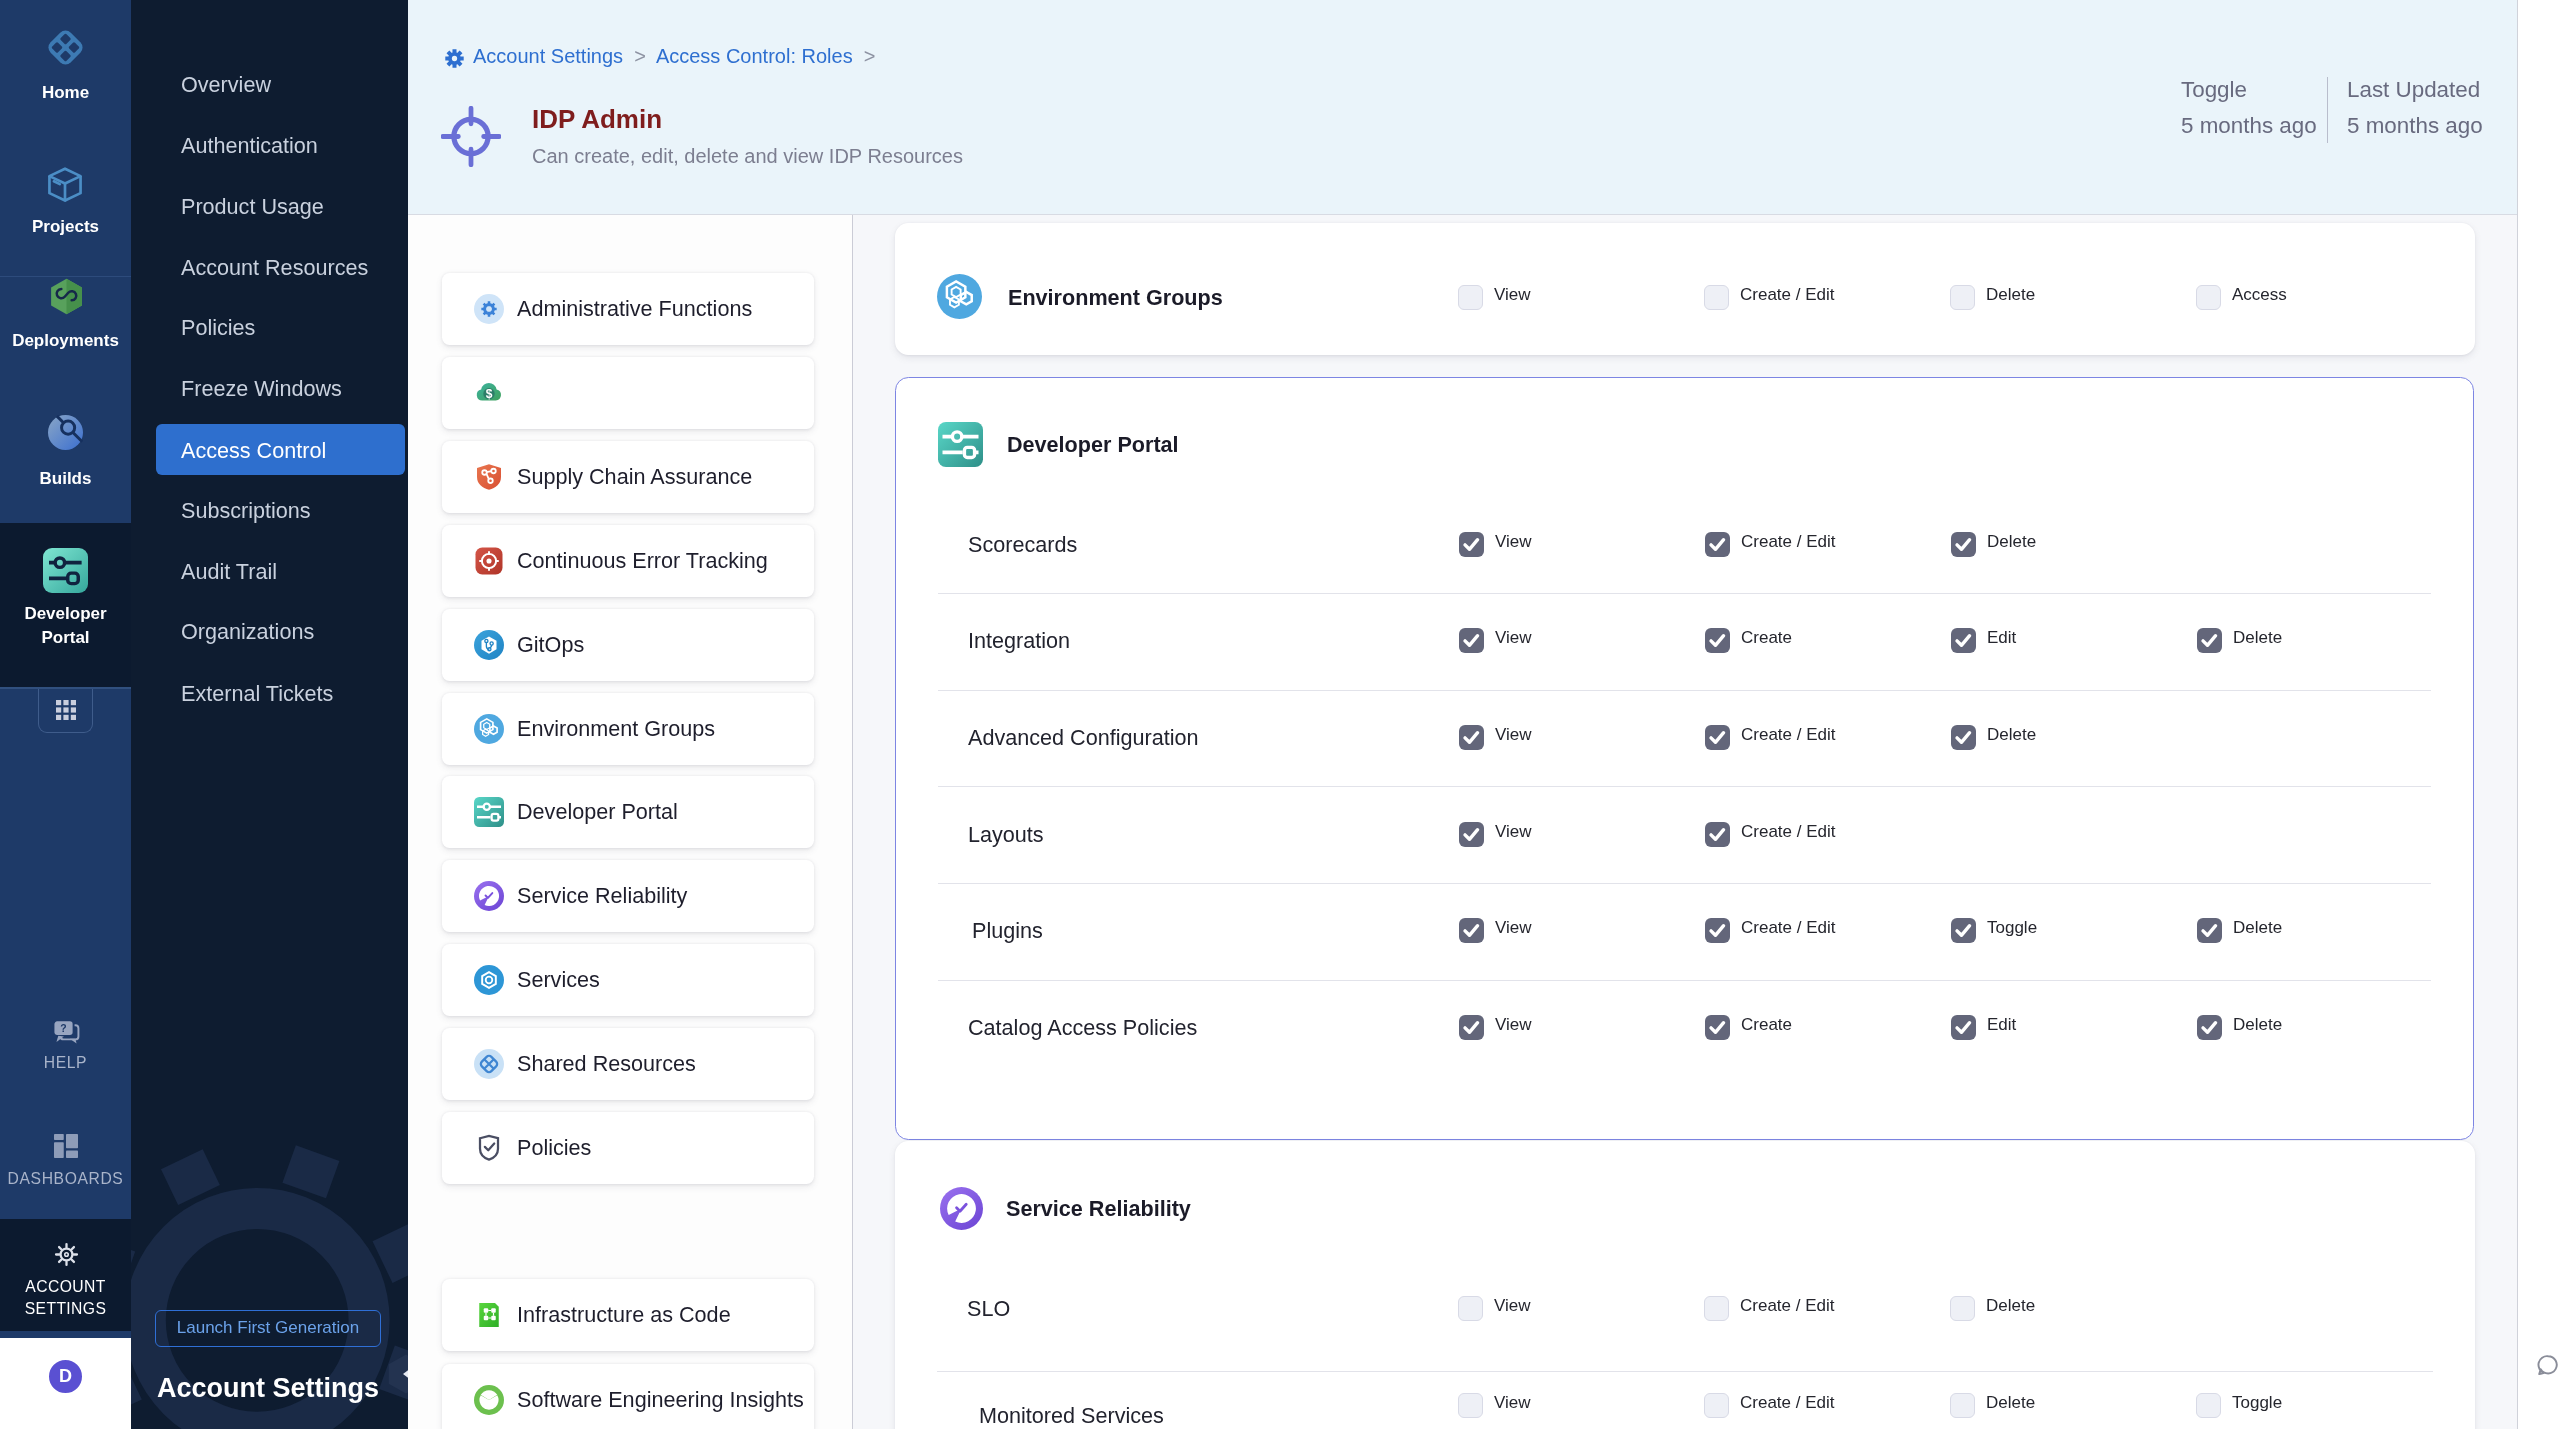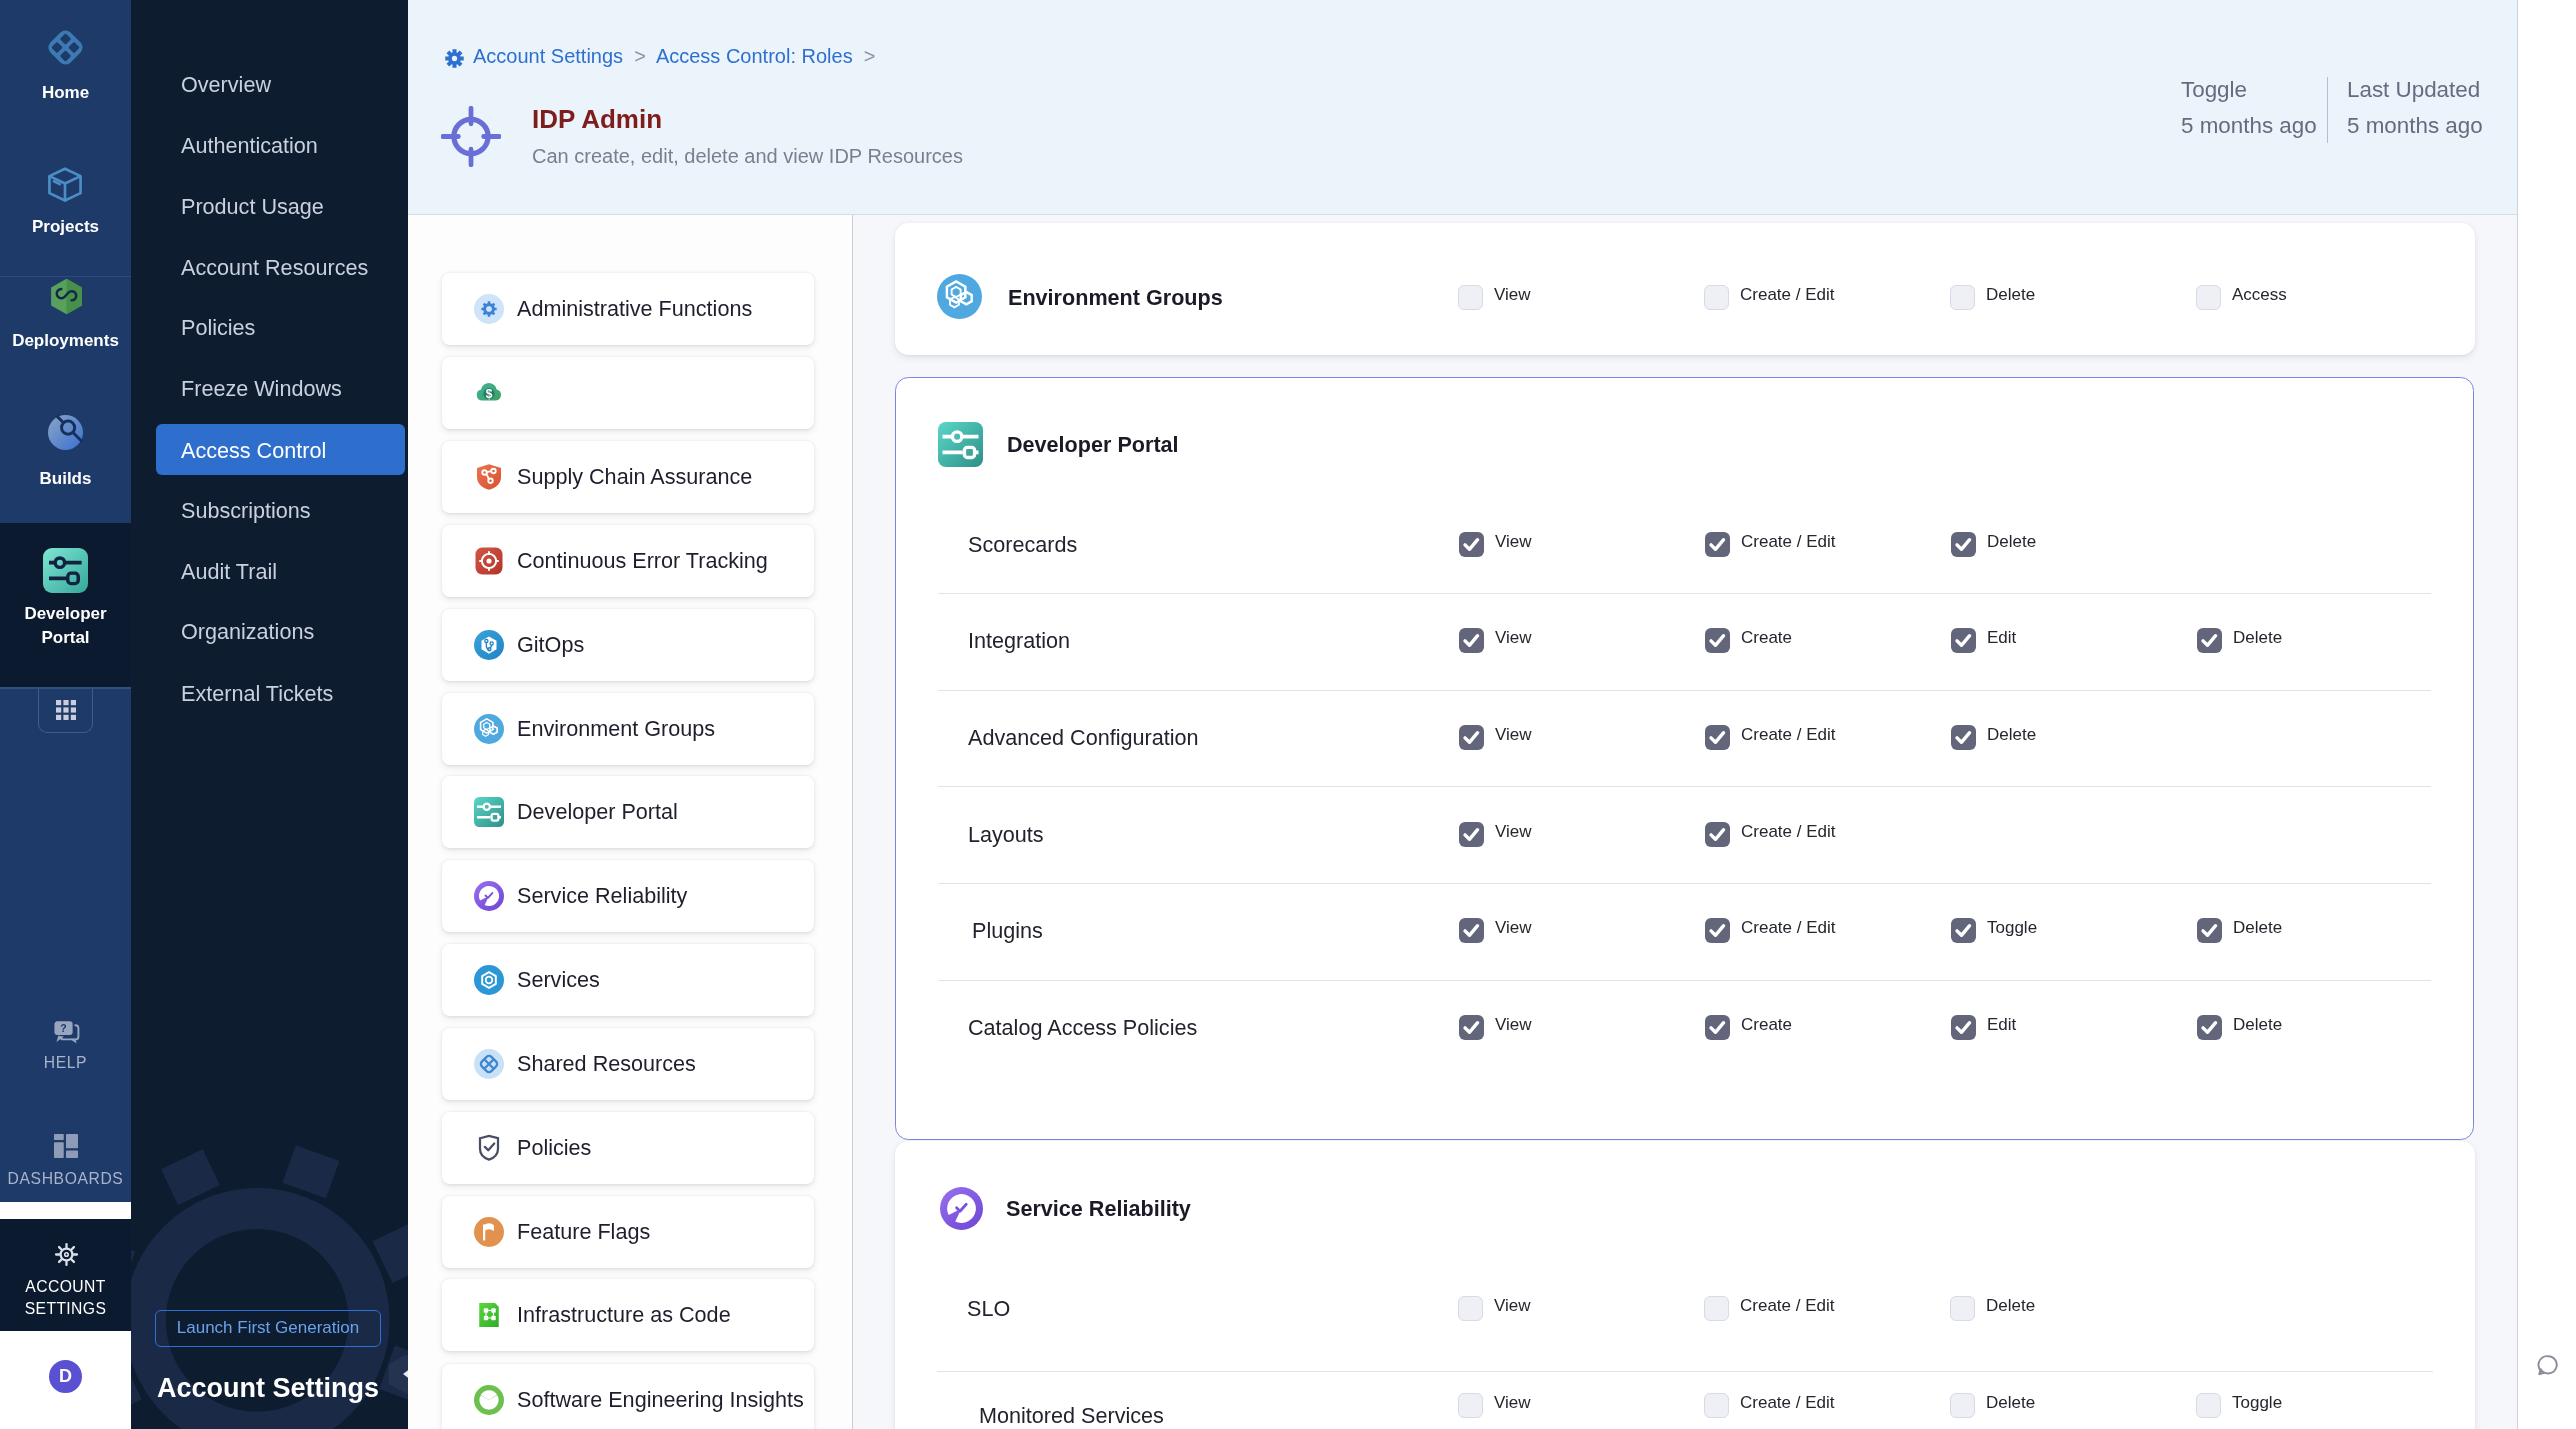--- a/index.html
+++ b/index.html
@@ -1,18 +1,18 @@
 <!DOCTYPE html>
 <html style="font-size:12px"><head>
 <meta charset="utf-8">
 <style>
 * { margin:0; padding:0; box-sizing:border-box; }
 html,body { width:2576px; height:1430px; overflow:hidden; font-family:"Liberation Sans", sans-serif; background:#fff; }
 .abs { position:absolute; }
-#sb1 { position:absolute; left:0; top:0; width:131px; height:1202px; background:#1e3a68; }
+#sb1 { position:absolute; left:0; top:0; width:131px; height:1338px; background:#1e3a68; }
 #sb1 .sec-dark { position:absolute; left:0; width:131px; background:#0c1a2f; }
 #sb1 .navlbl { position:absolute; width:131px; text-align:center; color:#fff; font-size:17px; font-weight:600; line-height:24px; }
 #sb1 .navlbl.small { font-size:15.7px; color:#a9b4ca; font-weight:500; letter-spacing:0.6px; }
 #sb2 { position:absolute; left:131px; top:0; width:277px; height:1430px; background:#0e1c30; overflow:hidden; }
 #sb2 .item { position:absolute; left:50px; color:#c9d1de; font-size:21.6px; white-space:nowrap; }
 #sb2 .sel { position:absolute; left:24.6px; width:249px; height:51px; background:#2e6fce; border-radius:6px; }
 #hdr { position:absolute; left:408px; top:0; width:2109px; height:215px; background:#eaf4fa; border-bottom:0.7px solid #d8dbe3; }
 .crumb { position:absolute; font-size:20px; color:#2e6fd0; }
 .crumb .sep { color:#8e93a3; }
 #leftcol { position:absolute; left:408px; top:215px; width:445px; height:1214px; background:#fdfdfd; border-right:0.7px solid #cbccd6; }
@@ -302,28 +302,20 @@
         </svg></div>
       <div class="rtxt">Shared Resources</div>
     </div>
   <div class="rescard" style="top:897px;">
       <div class="ric"><svg width="30" height="30" viewBox="0 0 40 40">
           <path d="M8 7 L20 4 L32 7 V21 c0 8-6 12.5-12 14.5 C14 33.5 8 29 8 21 Z" fill="none" stroke="#4a4e63" stroke-width="3"></path>
           <path d="M14.5 18.5 l4.5 4.5 l8 -9" stroke="#4a4e63" stroke-width="3" fill="none" stroke-linecap="round" stroke-linejoin="round"></path>
         </svg></div>
       <div class="rtxt">Policies</div>
     </div>
-  <div class="rescard" style="top:981px;">
-      <div class="ric"><svg width="30" height="30" viewBox="0 0 40 40">
-          <circle cx="20" cy="20" r="20" fill="#e2924e"></circle>
-          <path d="M13.5 30 V11 a9 9 0 0 1 13 0 v8 a9 9 0 0 0 -13 0" fill="#fff"></path>
-          <path d="M13.5 30 V11" stroke="#fff" stroke-width="3" stroke-linecap="round"></path>
-        </svg></div>
-      <div class="rtxt">Feature Flags</div>
-    </div>
   <div class="rescard" style="top:1064px;">
       <div class="ric"><svg width="30" height="30" viewBox="0 0 40 40">
           <defs>
             <linearGradient id="giac" x1="0" y1="0" x2="1" y2="1">
               <stop offset="0" stop-color="#59d63e"></stop>
               <stop offset="1" stop-color="#2fae27"></stop>
             </linearGradient>
           </defs>
           <path d="M7 4 H28 L33 9 V36 H7 Z" fill="url(#giac)"></path>
           <rect x="13" y="11" width="6" height="6" rx="1.4" fill="#fff"></rect>

